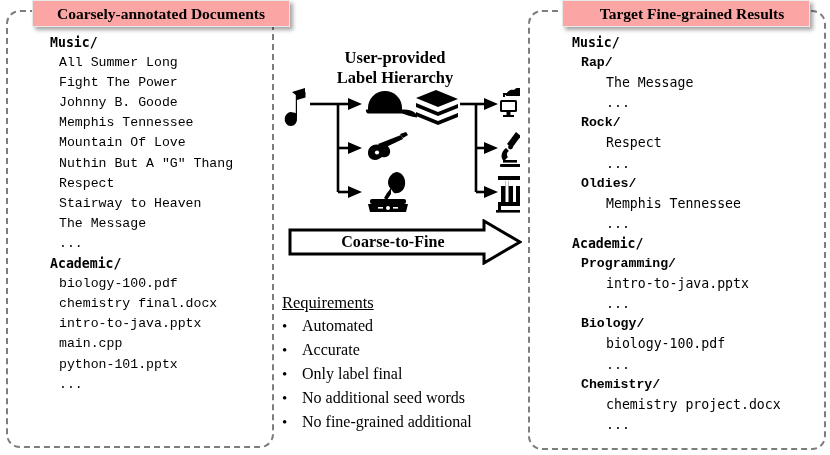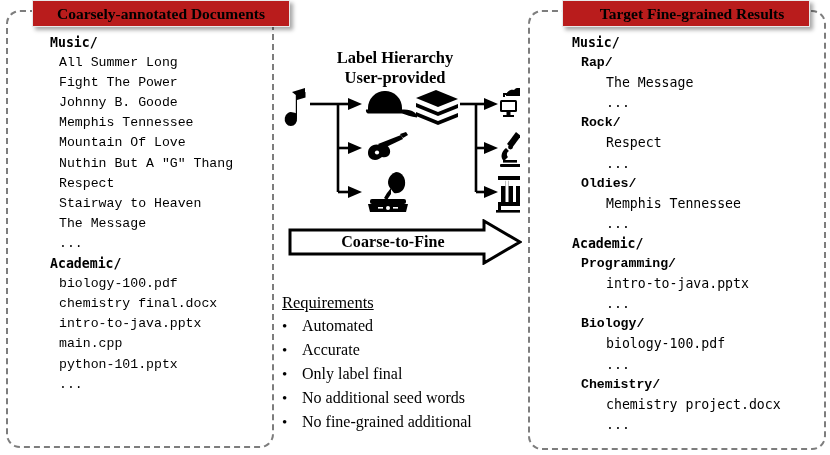--- a/index.html
+++ b/index.html
@@ -23,21 +23,21 @@
     border-radius: 14px;
     box-sizing: border-box;
     background: #ffffff;
   }
   #panel-left  { left: 6px;   top: 10px; width: 268px; height: 438px; }
   #panel-right { left: 528px; top: 10px; width: 298px; height: 440px; }
 
   
   .panel-title {
     position: absolute;
-    background: #b91c1c;
+    background: #fca5a5;
     border: 1px solid #e8e8e8;
     box-shadow: 3px 3px 4px rgba(0,0,0,0.35);
     font-family: "Liberation Serif", serif;
     font-weight: bold;
     font-size: 15.5px;
     text-align: center;
     line-height: 25px;
     white-space: nowrap;
     z-index: 5;
   }
@@ -134,22 +134,22 @@
   }
 </style>
 </head>
 <body>
 
 <div class="panel" id="panel-left"></div>
 <div class="panel-title" id="title-left">Coarsely-annotated Documents</div>
 <div class="tree" id="tree-left"><div class="row ind0 node">Music/</div><div class="row ind1 leaf">All Summer Long</div><div class="row ind1 leaf">Fight The Power</div><div class="row ind1 leaf">Johnny B. Goode</div><div class="row ind1 leaf">Memphis Tennessee</div><div class="row ind1 leaf">Mountain Of Love</div><div class="row ind1 leaf">Nuthin But A "G" Thang</div><div class="row ind1 leaf">Respect</div><div class="row ind1 leaf">Stairway to Heaven</div><div class="row ind1 leaf">The Message</div><div class="row ind1 leaf">...</div><div class="row ind0 node">Academic/</div><div class="row ind1 leaf">biology-100.pdf</div><div class="row ind1 leaf">chemistry final.docx</div><div class="row ind1 leaf">intro-to-java.pptx</div><div class="row ind1 leaf">main.cpp</div><div class="row ind1 leaf">python-101.pptx</div><div class="row ind1 leaf">...</div></div>
 
 <div id="hierarchy-title">
+  <div>User-provided</div>
   <div>Label Hierarchy</div>
-  <div>User-provided</div>
 </div>
 
 <div id="icon-diagram">
   <svg width="240" height="128" viewBox="0 0 240 128" xmlns="http://www.w3.org/2000/svg">
 
     <g fill="#000">
       <path d="M12 4 L25 0 L25 6 L17 8.5 L17 30 A6.2 7 0 1 1 13.2 24.6 A5.6 6 0 0 1 15.8 25.2 L15.8 7 Z"></path>
       <path d="M17 6.5 L25.5 4 L25.5 9.5 L17 12 Z"></path>
     </g>
 

